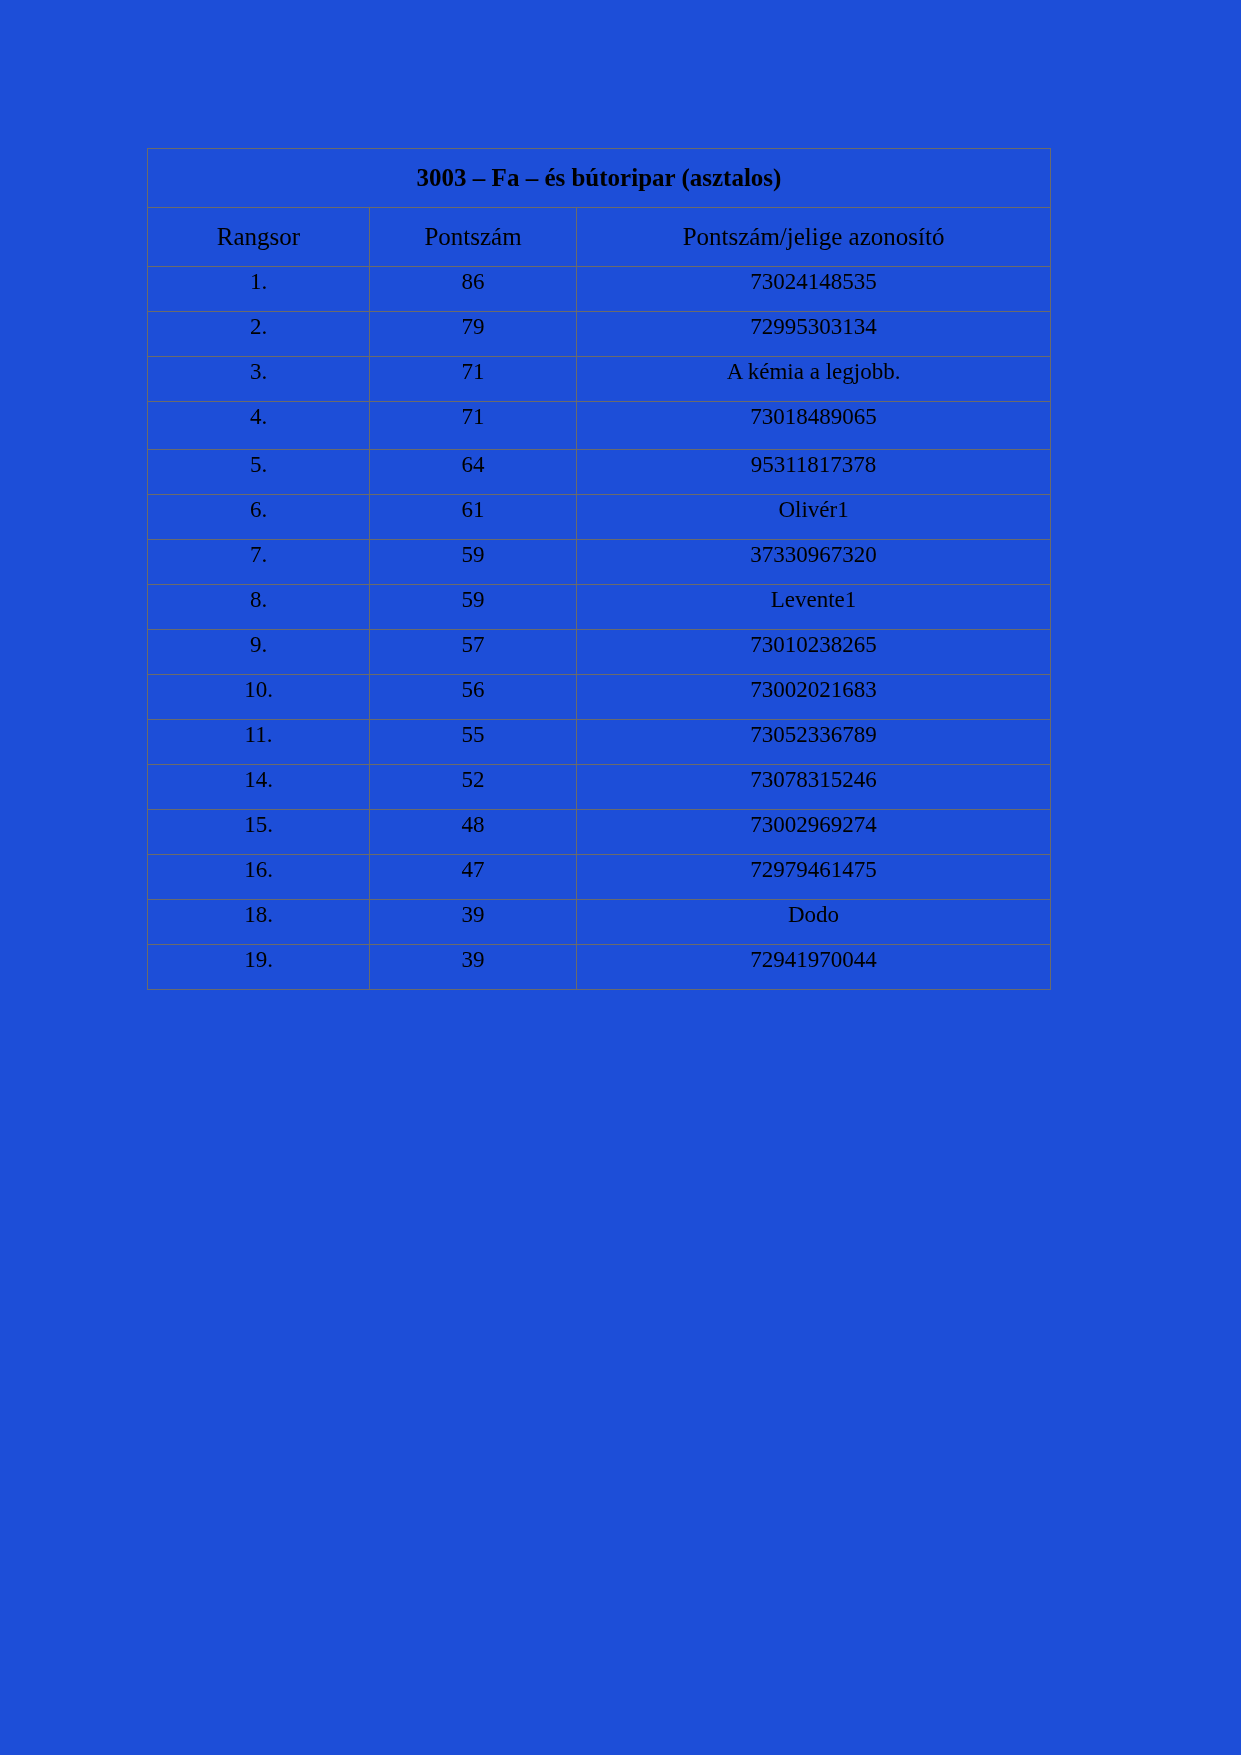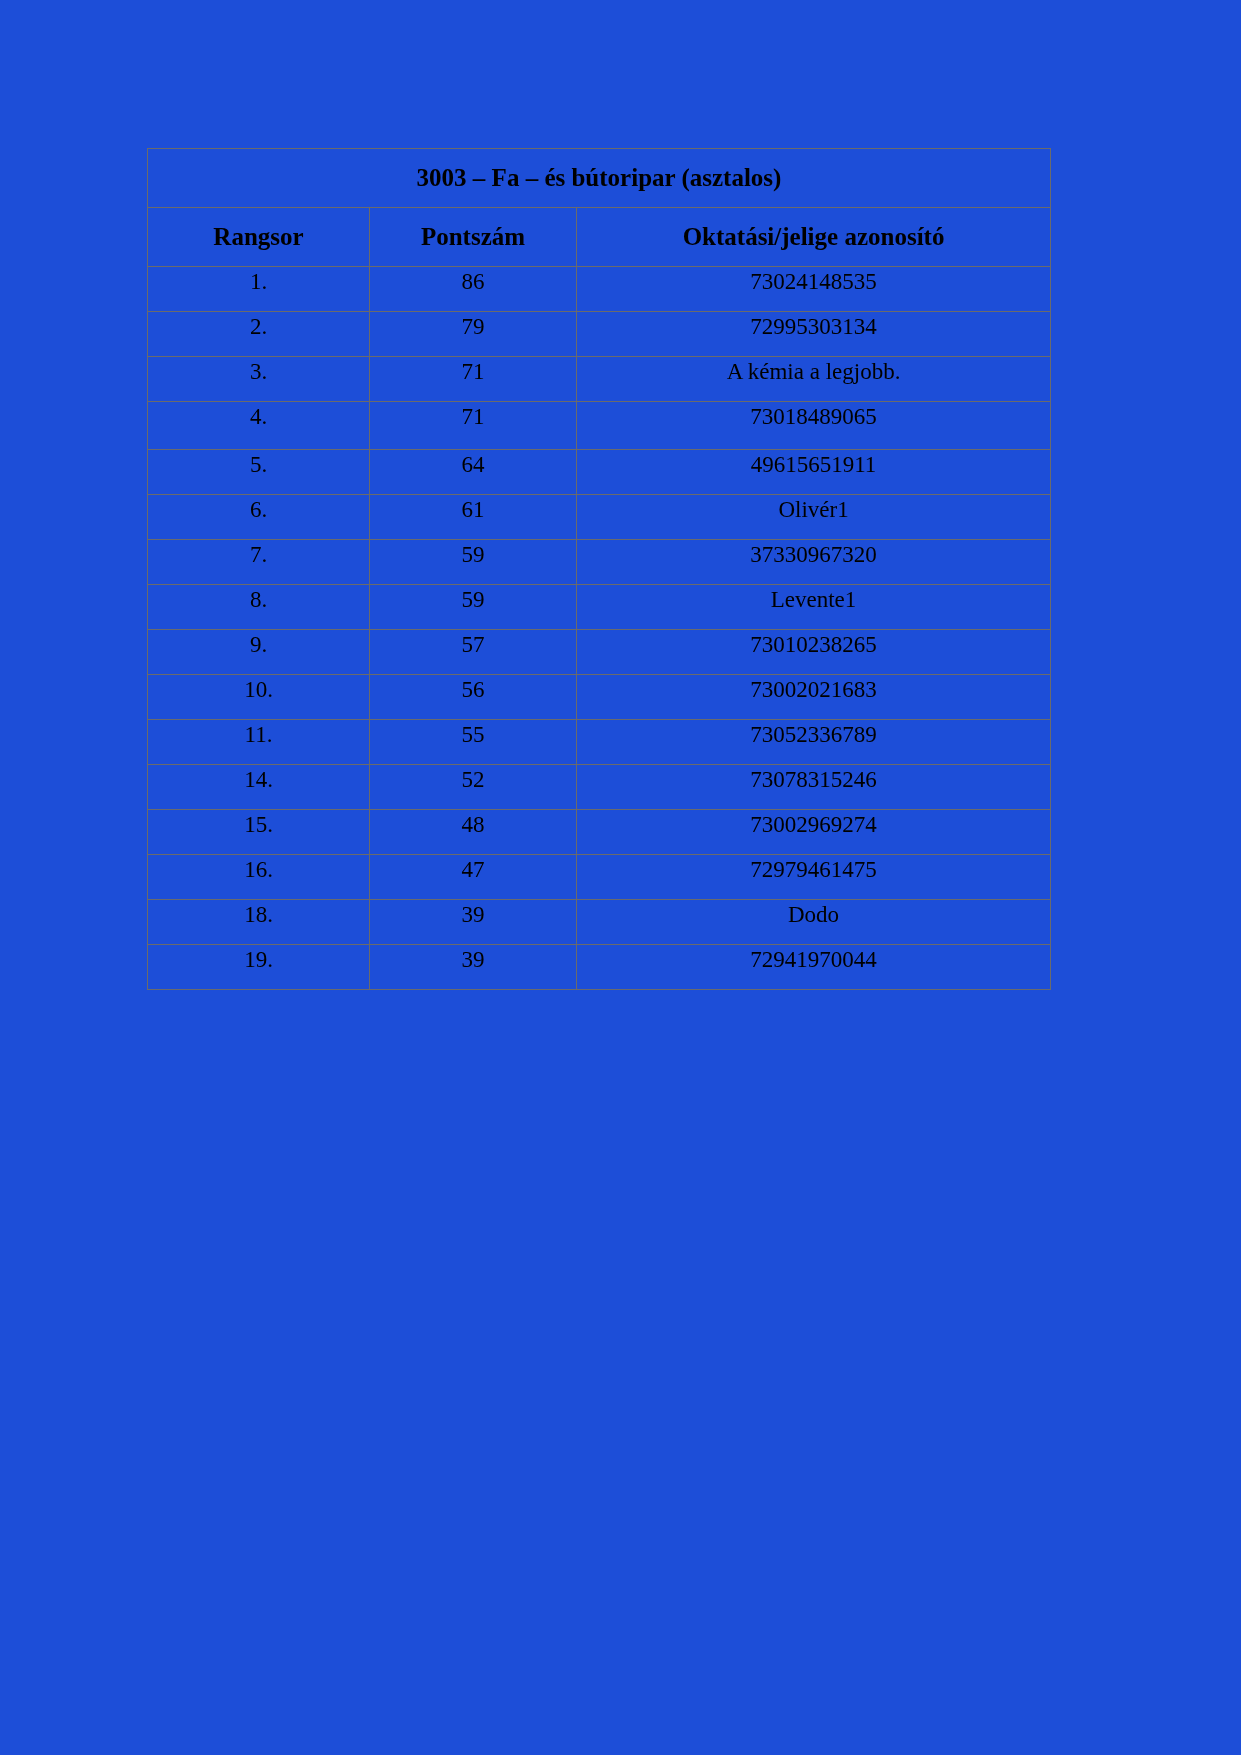--- a/index.html
+++ b/index.html
@@ -39,21 +39,21 @@
     .rank-table col.c3 { width: 474px; }
     .title-row th {
       height: 58px;
       font-size: 25px;
       font-weight: bold;
       vertical-align: middle;
     }
     .header-row th {
       height: 58px;
       font-size: 25px;
-      font-weight: bold;
+      font-weight: normal;
       vertical-align: middle;
     }
     .data-row td {
       height: 43px;
       font-size: 23px;
       vertical-align: top;
       padding-top: 1px;
       line-height: 28px;
     }
     .data-row.tall td { height: 46px; }
@@ -68,21 +68,21 @@
         <col class="c2">
         <col class="c3">
     </colgroup>
     <thead>
       <tr class="title-row">
         <th colspan="3">3003 – Fa – és bútoripar (asztalos)</th>
       </tr>
       <tr class="header-row">
         <th>Rangsor</th>
         <th>Pontszám</th>
-        <th>Oktatási/jelige azonosító</th>
+        <th>Pontszám/jelige azonosító</th>
       </tr>
     </thead>
     <tbody>
       <tr class="data-row">
         <td>1.</td>
         <td>86</td>
         <td>73024148535</td>
       </tr>
       <tr class="data-row">
         <td>2.</td>
@@ -95,21 +95,21 @@
         <td>A kémia a legjobb.</td>
       </tr>
       <tr class="data-row tall">
         <td>4.</td>
         <td>71</td>
         <td>73018489065</td>
       </tr>
       <tr class="data-row">
         <td>5.</td>
         <td>64</td>
-        <td>49615651911</td>
+        <td>95311817378</td>
       </tr>
       <tr class="data-row">
         <td>6.</td>
         <td>61</td>
         <td>Olivér1</td>
       </tr>
       <tr class="data-row">
         <td>7.</td>
         <td>59</td>
         <td>37330967320</td>

